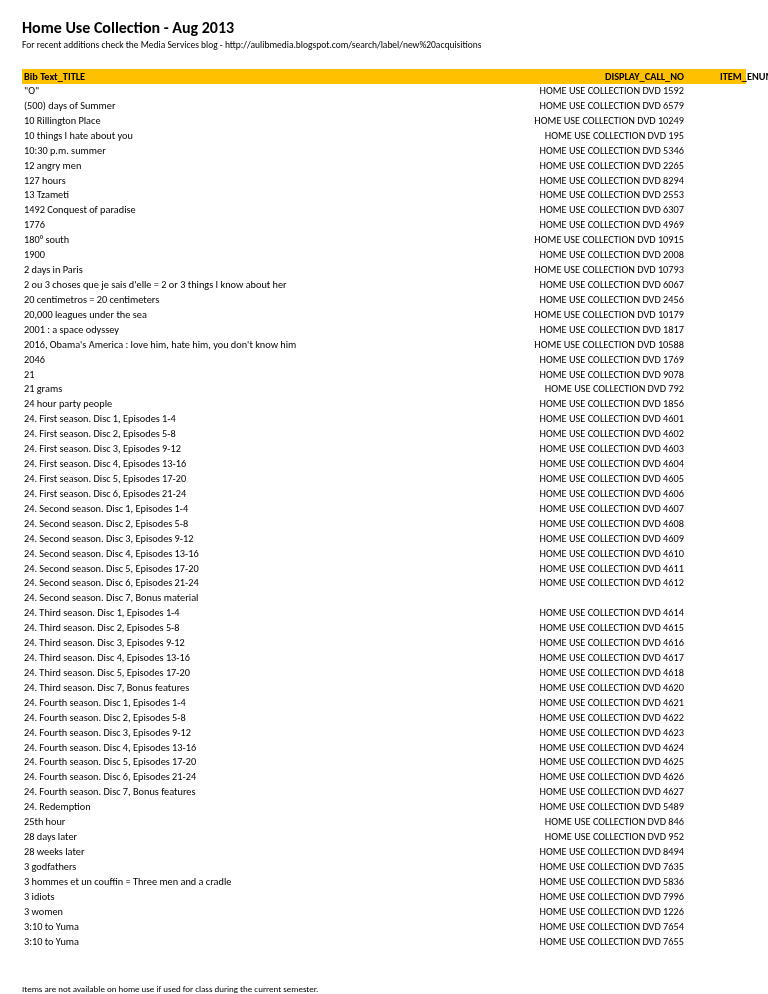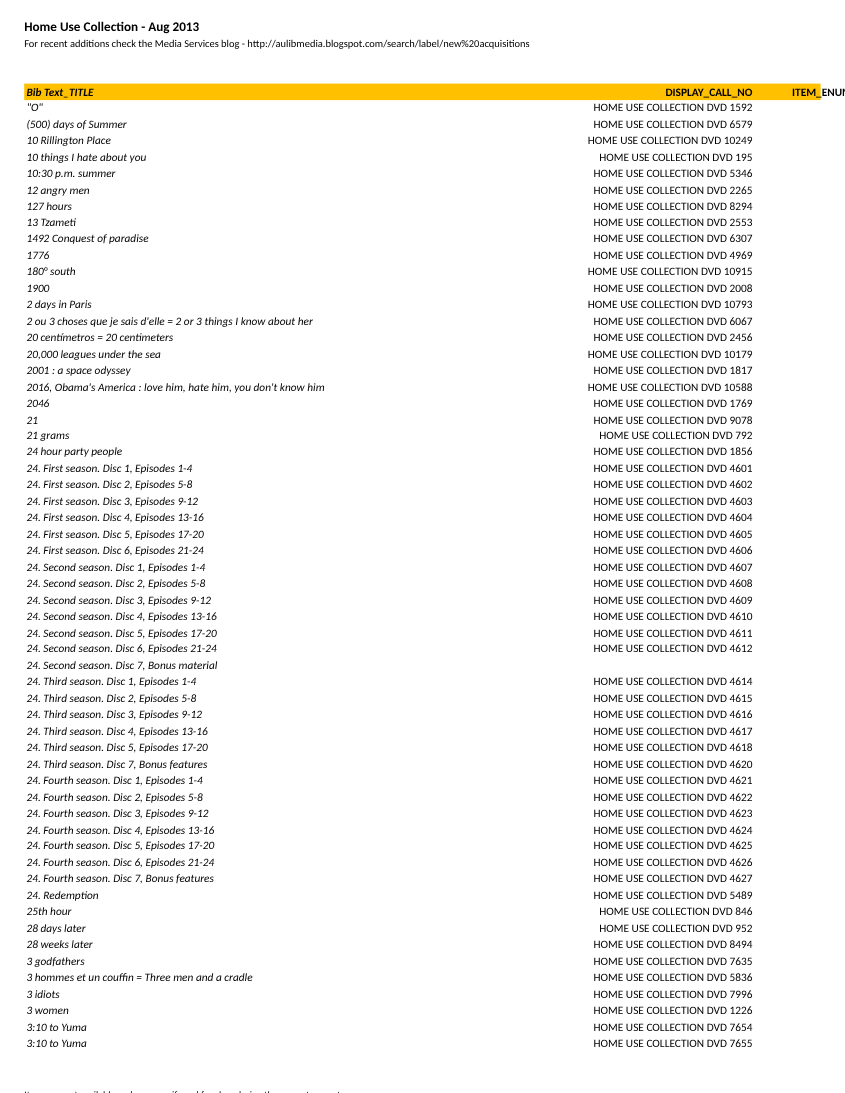--- a/index.html
+++ b/index.html
@@ -1,22 +1,22 @@
 <!DOCTYPE html>
 <html><head>
   <meta charset="utf-8">
   <style>
     * { margin: 0; padding: 0; box-sizing: border-box; }
     body { font-family: Calibri, Arial, sans-serif; background: #fff; width: 768px; padding: 18px 22px 12px 22px; font-size: 10.3px; color: #000; }
-    .doc-title { font-weight: bold; font-size: 12px; margin-bottom: 2px; }
-    .doc-subtitle { font-size: 9.5px; margin-bottom: 30px; }
+    .doc-title { font-weight: bold; font-size: 16px; margin-bottom: 2px; }
+    .doc-subtitle { font-size: 9.5px; margin-bottom: 18px; }
     .table { width: 100%; }
     .header-row { background: #ffc000; display: flex; font-weight: bold; font-size: 10.3px; padding: 1px 2px; }
     .data-row { display: flex; padding: 0 2px; line-height: 1.45; }
-    .col-title { flex: 0 0 440px; font-style: italic; }
+    .col-title { flex: 0 0 440px; }
     .col-callno { flex: 0 0 220px; text-align: right; }
     .col-enum { flex: 1; padding-left: 36px; }
     .footer { margin-top: 34px; font-size: 9px; }
   </style>
 </head>
 <body>
 
 <div class="doc-title">Home Use Collection - Aug 2013</div>
 <div class="doc-subtitle">For recent additions check the Media Services blog - http://aulibmedia.blogspot.com/search/label/new%20acquisitions</div>
 

